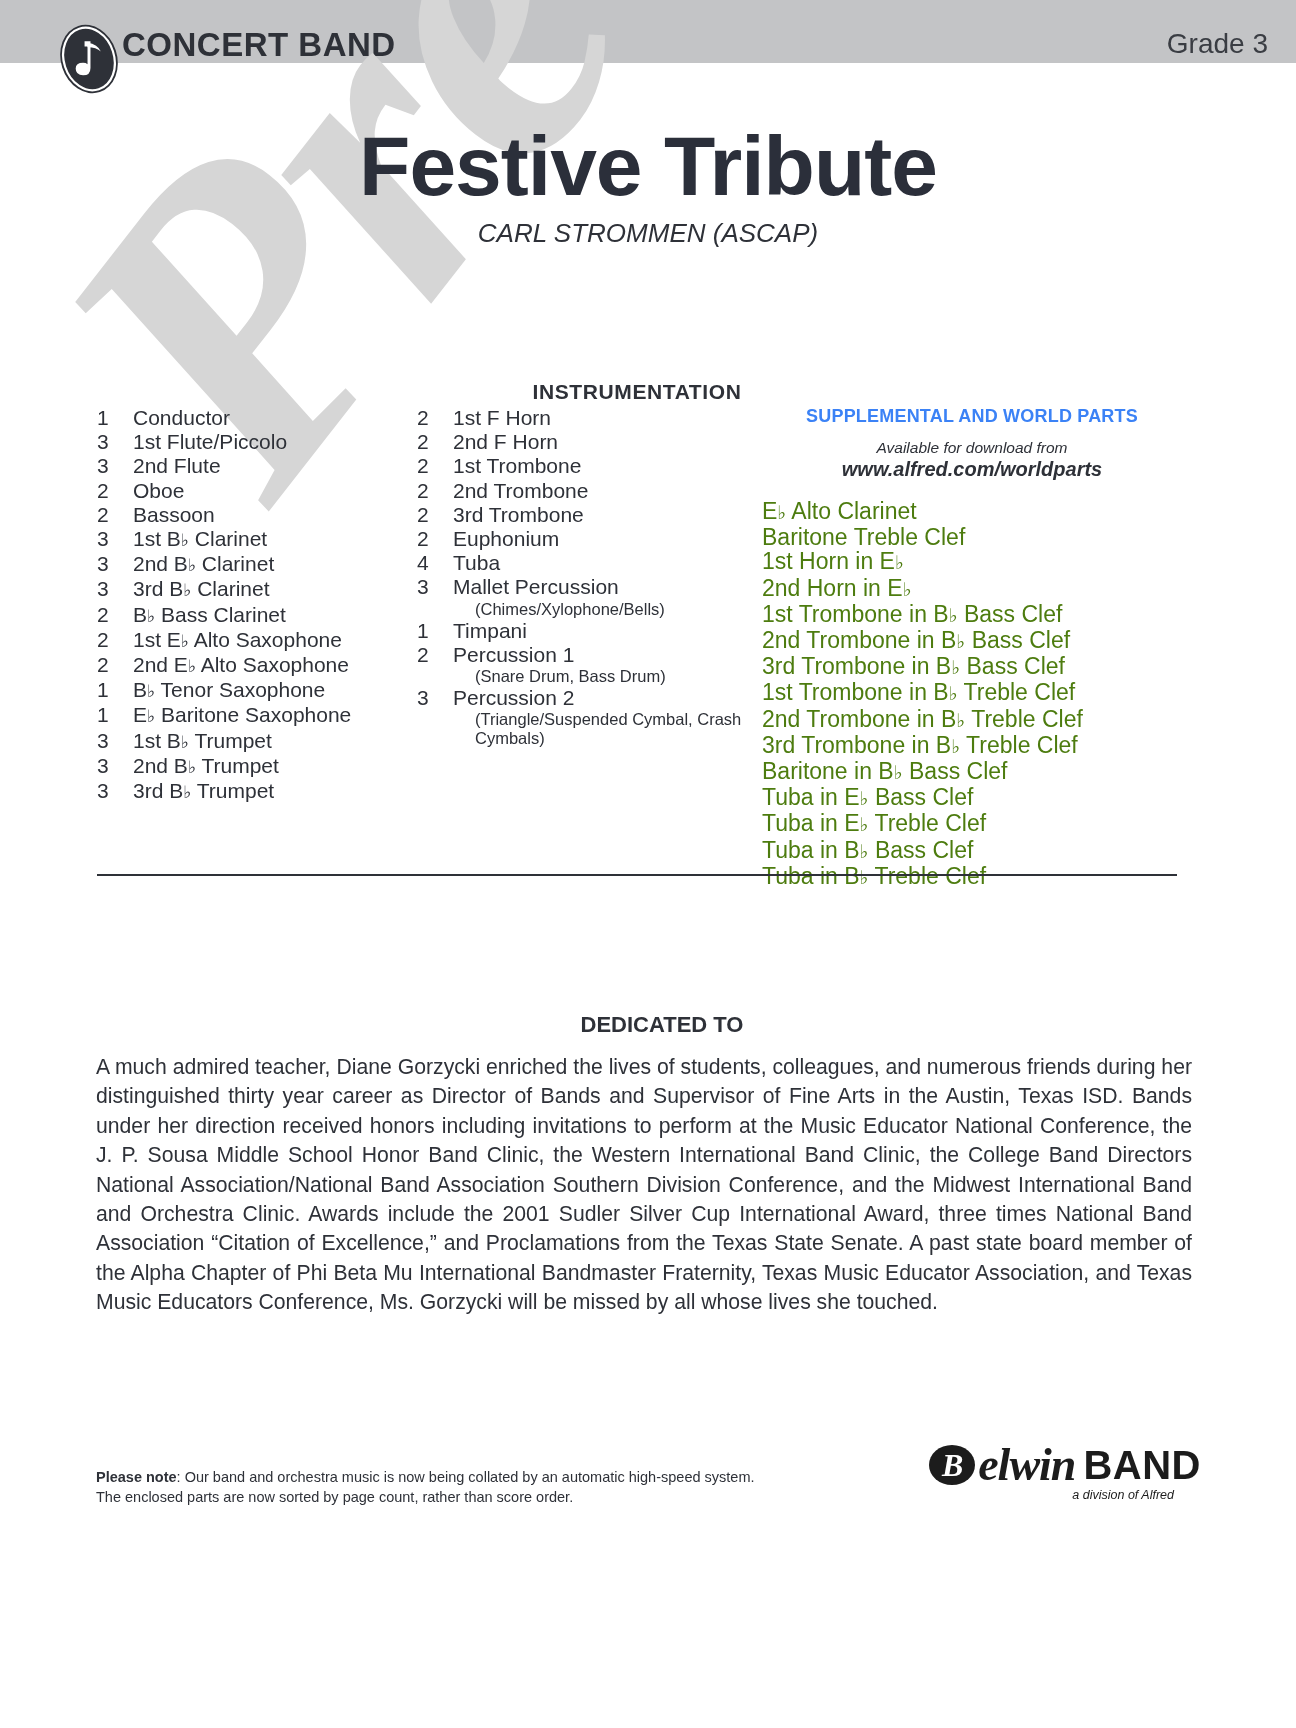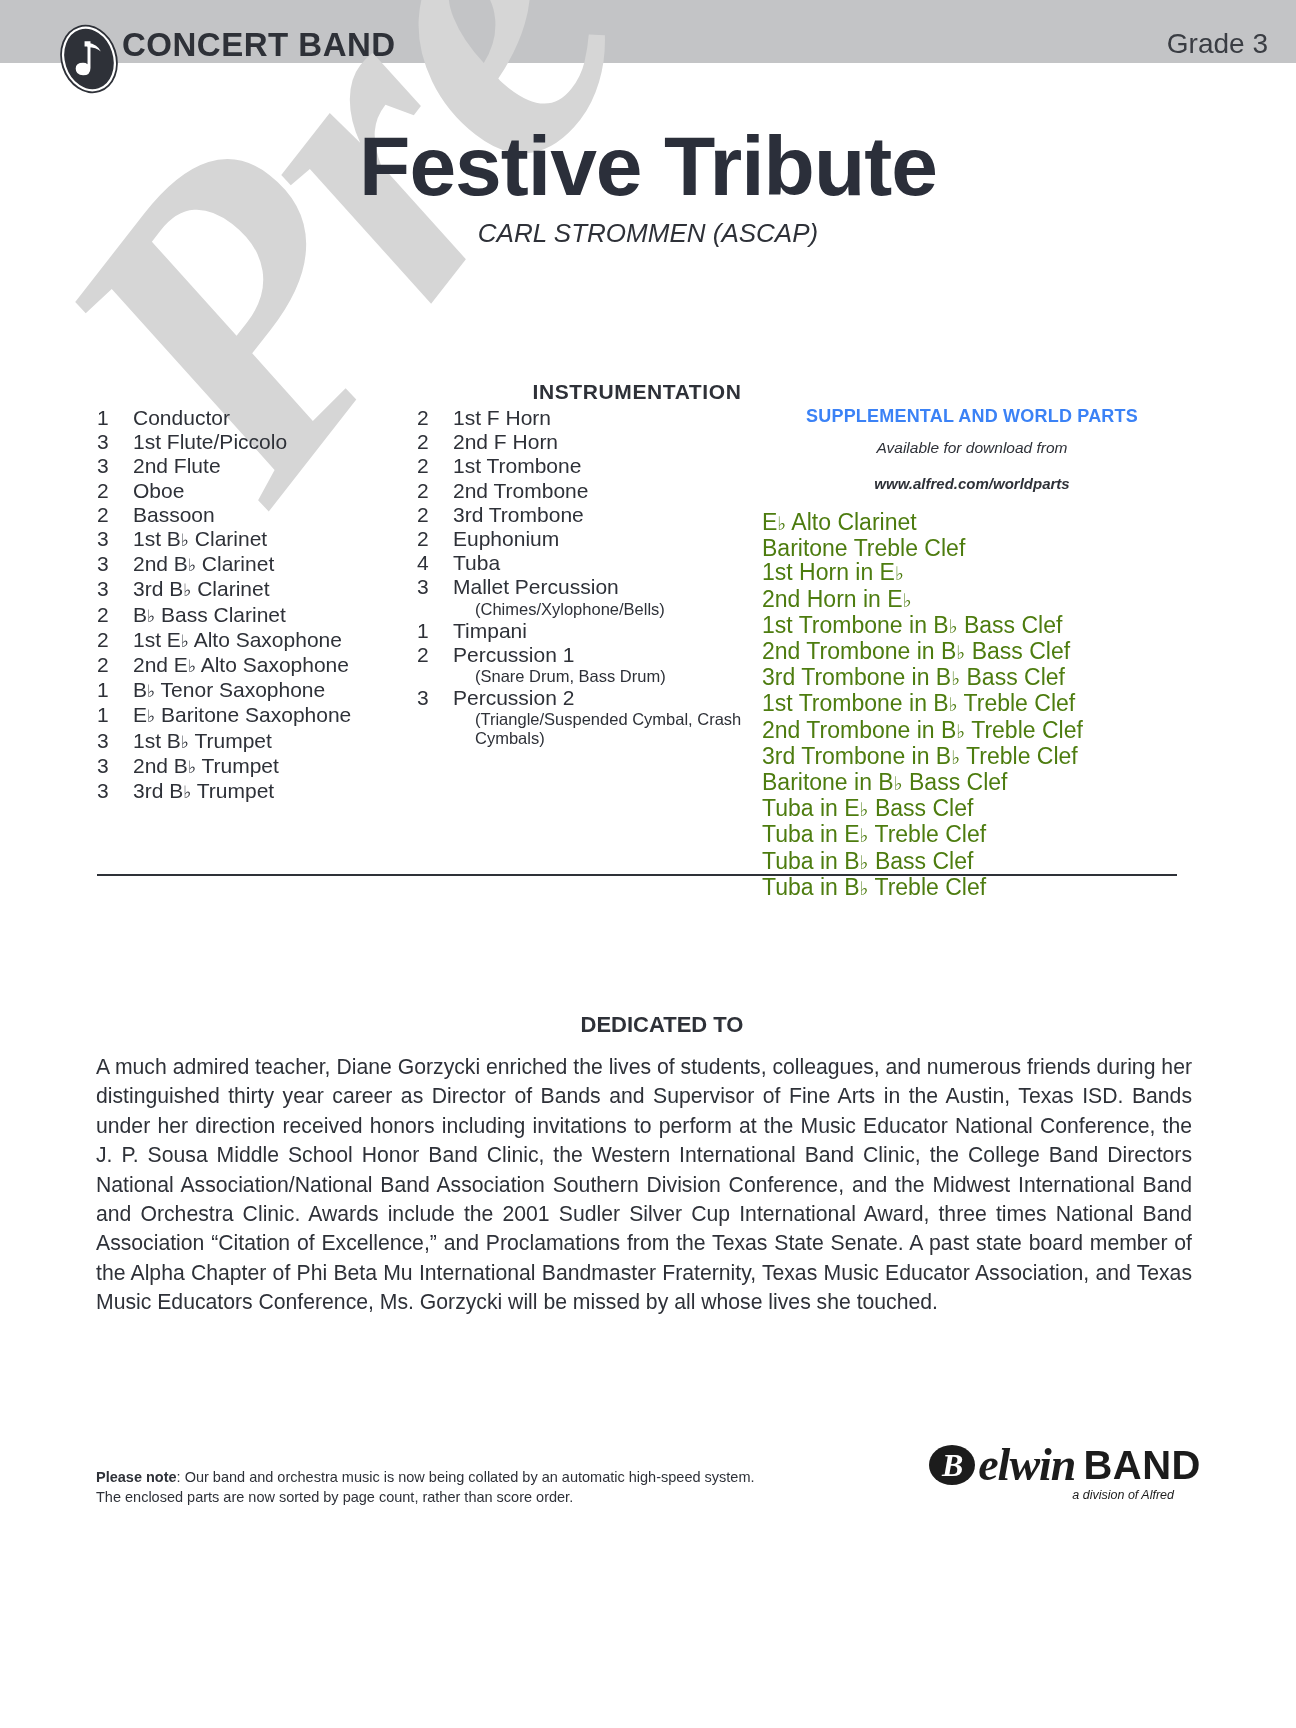--- a/index.html
+++ b/index.html
@@ -98,22 +98,22 @@
 
   .supp-title{
     font-size:18px;font-weight:bold;text-align:center;
     color:#3b82f6;letter-spacing:0.2px;
   }
   .supp-avail{
     font-size:15.5px;font-style:italic;text-align:center;color:#2e3138;
     margin-top:12px;
   }
   .supp-url{
-    font-size:15px;font-style:italic;font-weight:bold;text-align:center;
-    color:#2e3138;margin-top:18px;
+    font-size:20px;font-style:italic;font-weight:bold;text-align:center;
+    color:#2e3138;margin-top:1px;
   }
   .supp-list{margin-top:18px;}
   .supp-item{font-size:23px;line-height:24.2px;color:#4d7c0f;}
 
   .flat{font-size:0.82em;}
 
   
   .instr-bottom-rule{
     position:absolute;left:97px;top:874px;width:1080px;height:2px;
     background:#2e3138;z-index:6;

